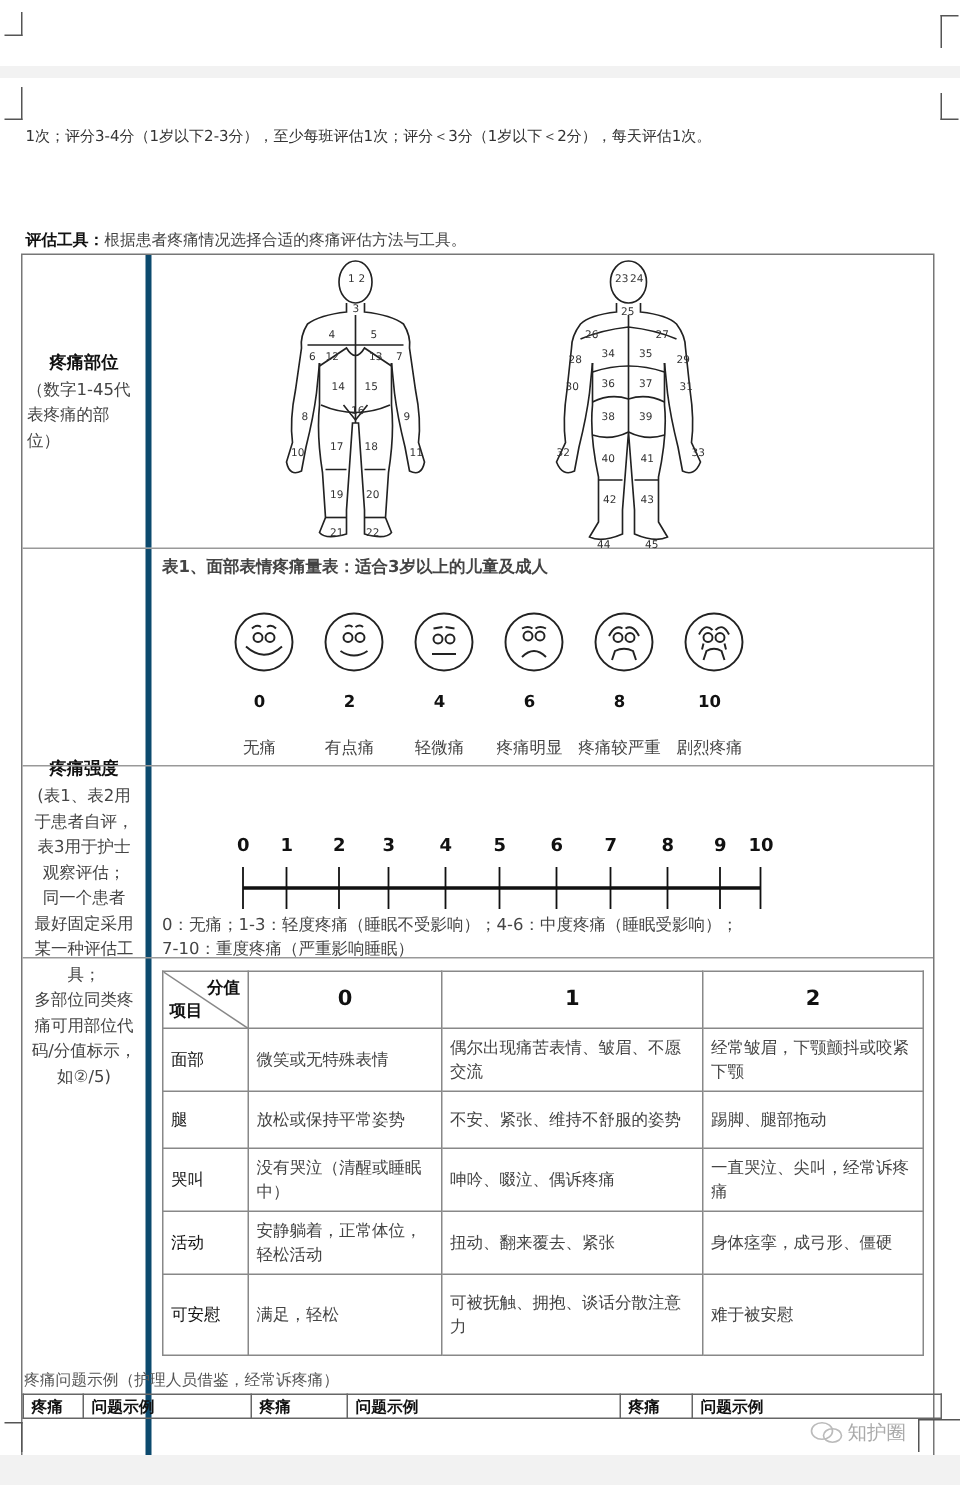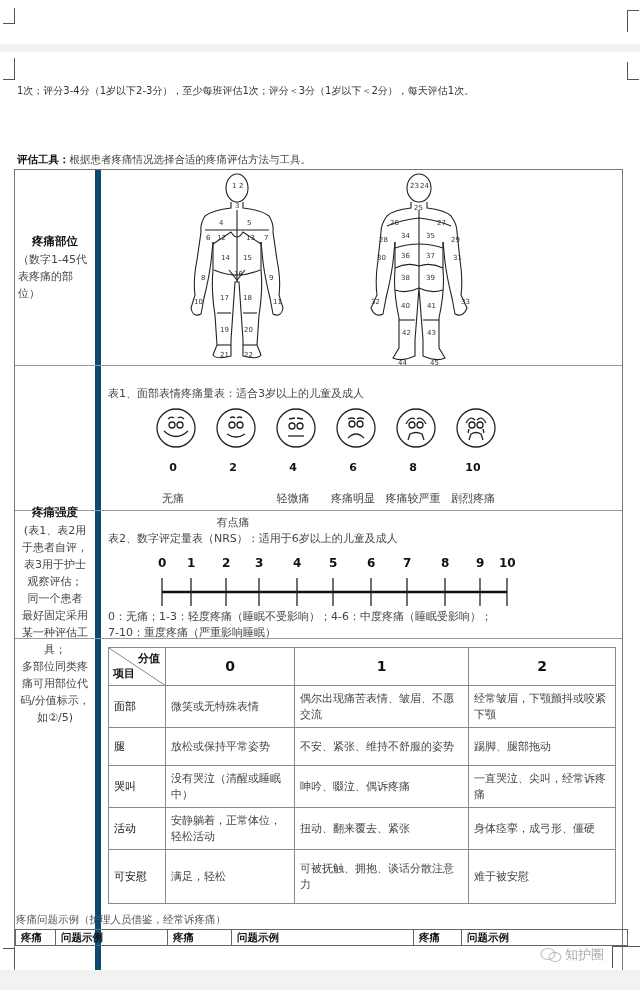--- a/index.html
+++ b/index.html
@@ -16,21 +16,21 @@
   .c-bl { left: 3px; top: 948px; border-right-width: 1px; border-top-width: 1px; height: 20px; }
   .c-br { left: 612px; top: 946px; border-left-width: 1px; border-top-width: 1px; width: 28px; height: 22px; }
 
   .line-top { position: absolute; left: 17px; top: 84px; font-size: 10px; color: #333; white-space: nowrap; }
   .tool-heading { position: absolute; left: 17px; top: 153px; font-size: 10.5px; color: #444; white-space: nowrap; }
   .tool-heading b { color: #111; }
 
   .main-table { position: absolute; left: 14px; top: 169px; width: 609px; border: 1px solid #777; }
   .row { display: flex; border-bottom: 1px solid #999; }
   .row:last-child { border-bottom: none; }
-  .left-cell { width: 86px; border-right: 6px solid #0c4a6e; display: flex; flex-direction: column; align-items: center; justify-content: center; text-align: center; padding: 0 3px; line-height: 1.55; font-size: 11px; color: #444; }
+  .left-cell { width: 86px; border-right: 4px solid #0c4a6e; display: flex; flex-direction: column; align-items: center; justify-content: center; text-align: center; padding: 0 3px; line-height: 1.55; font-size: 11px; color: #444; }
   .left-cell .ttl { font-weight: bold; color: #111; font-size: 11.5px; }
   .right-cell { flex: 1; position: relative; }
 
   .body-row { height: 196px; }
   .body-svg { position: absolute; left: 0; top: 0; }
 
   .intensity-row { height: 710px; }
   .sub { position: absolute; left: 0; width: 100%; }
   .sub1 { top: 0; height: 145px; border-bottom: 1px solid #999; }
   .sub2 { top: 145px; height: 128px; border-bottom: 1px solid #999; }
@@ -177,21 +177,21 @@
       <div>某一种评估工</div>
       <div>具；</div>
       <div>多部位同类疼</div>
       <div>痛可用部位代</div>
       <div>码/分值标示，</div>
       <div>如②/5)</div>
     </div>
     <div class="right-cell" style="margin-left:-86px; padding-left:0;">
 
       <div class="sub sub1">
-        <div class="caption" style="top:20px;">表1、面部表情疼痛量表：适合3岁以上的儿童及成人</div>
+        <div class="caption" style="top:4px;font-weight:bold;">表1、面部表情疼痛量表：适合3岁以上的儿童及成人</div>
 
         <div class="face-wrap" style="left:136px;">
           <svg width="44" height="44" viewBox="0 0 44 44">
               <g fill="none" stroke="#222" stroke-width="1.3">
                 <circle cx="22" cy="22" r="19"></circle>
                 <circle cx="18" cy="19" r="3"></circle>
                 <circle cx="26" cy="19" r="3"></circle>
                 <path d="M14 13 Q17 10 20 12 M24 12 Q27 10 30 13"></path>
                 <path d="M10 25 Q22 36 34 25"></path>
               </g>
@@ -255,29 +255,28 @@
         </div>
 
         <div class="face-score" style="left:133px;">0</div>
         <div class="face-score" style="left:193px;">2</div>
         <div class="face-score" style="left:253px;">4</div>
         <div class="face-score" style="left:313px;">6</div>
         <div class="face-score" style="left:373px;">8</div>
         <div class="face-score" style="left:433px;">10</div>
 
         <div class="face-label" style="left:118px;">无痛</div>
-        <div class="face-label" style="left:178px;margin-top:24px;">有点痛</div>
+        <div class="face-label" style="left:178px;">有点痛</div>
         <div class="face-label" style="left:238px;">轻微痛</div>
         <div class="face-label" style="left:298px;">疼痛明显</div>
         <div class="face-label" style="left:358px;">疼痛较严重</div>
         <div class="face-label" style="left:418px;">剧烈疼痛</div>
       </div>
 
       <div class="sub sub2">
-        <div class="caption" style="top:20px;">表2、数字评定量表（NRS）：适用于6岁以上的儿童及成人</div>
         <svg class="nrs-svg" width="609" height="128">
           <g stroke="#111" stroke-width="1.2">
             <line x1="147" y1="81" x2="492" y2="81" stroke-width="2.4"></line>
             <line x1="147" y1="67" x2="147" y2="95"></line>
             <line x1="176" y1="67" x2="176" y2="95"></line>
             <line x1="211" y1="67" x2="211" y2="95"></line>
             <line x1="244" y1="67" x2="244" y2="95"></line>
             <line x1="282" y1="67" x2="282" y2="95"></line>
             <line x1="318" y1="67" x2="318" y2="95"></line>
             <line x1="356" y1="67" x2="356" y2="95"></line>

